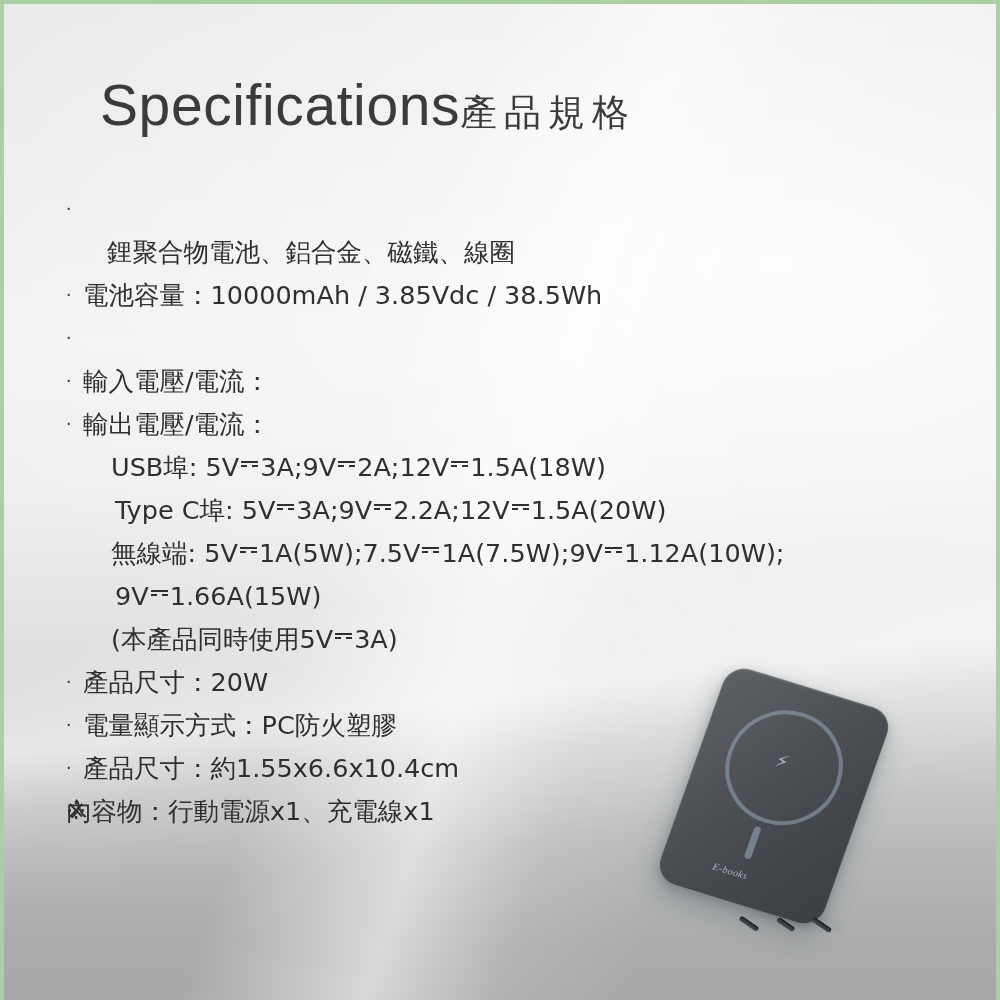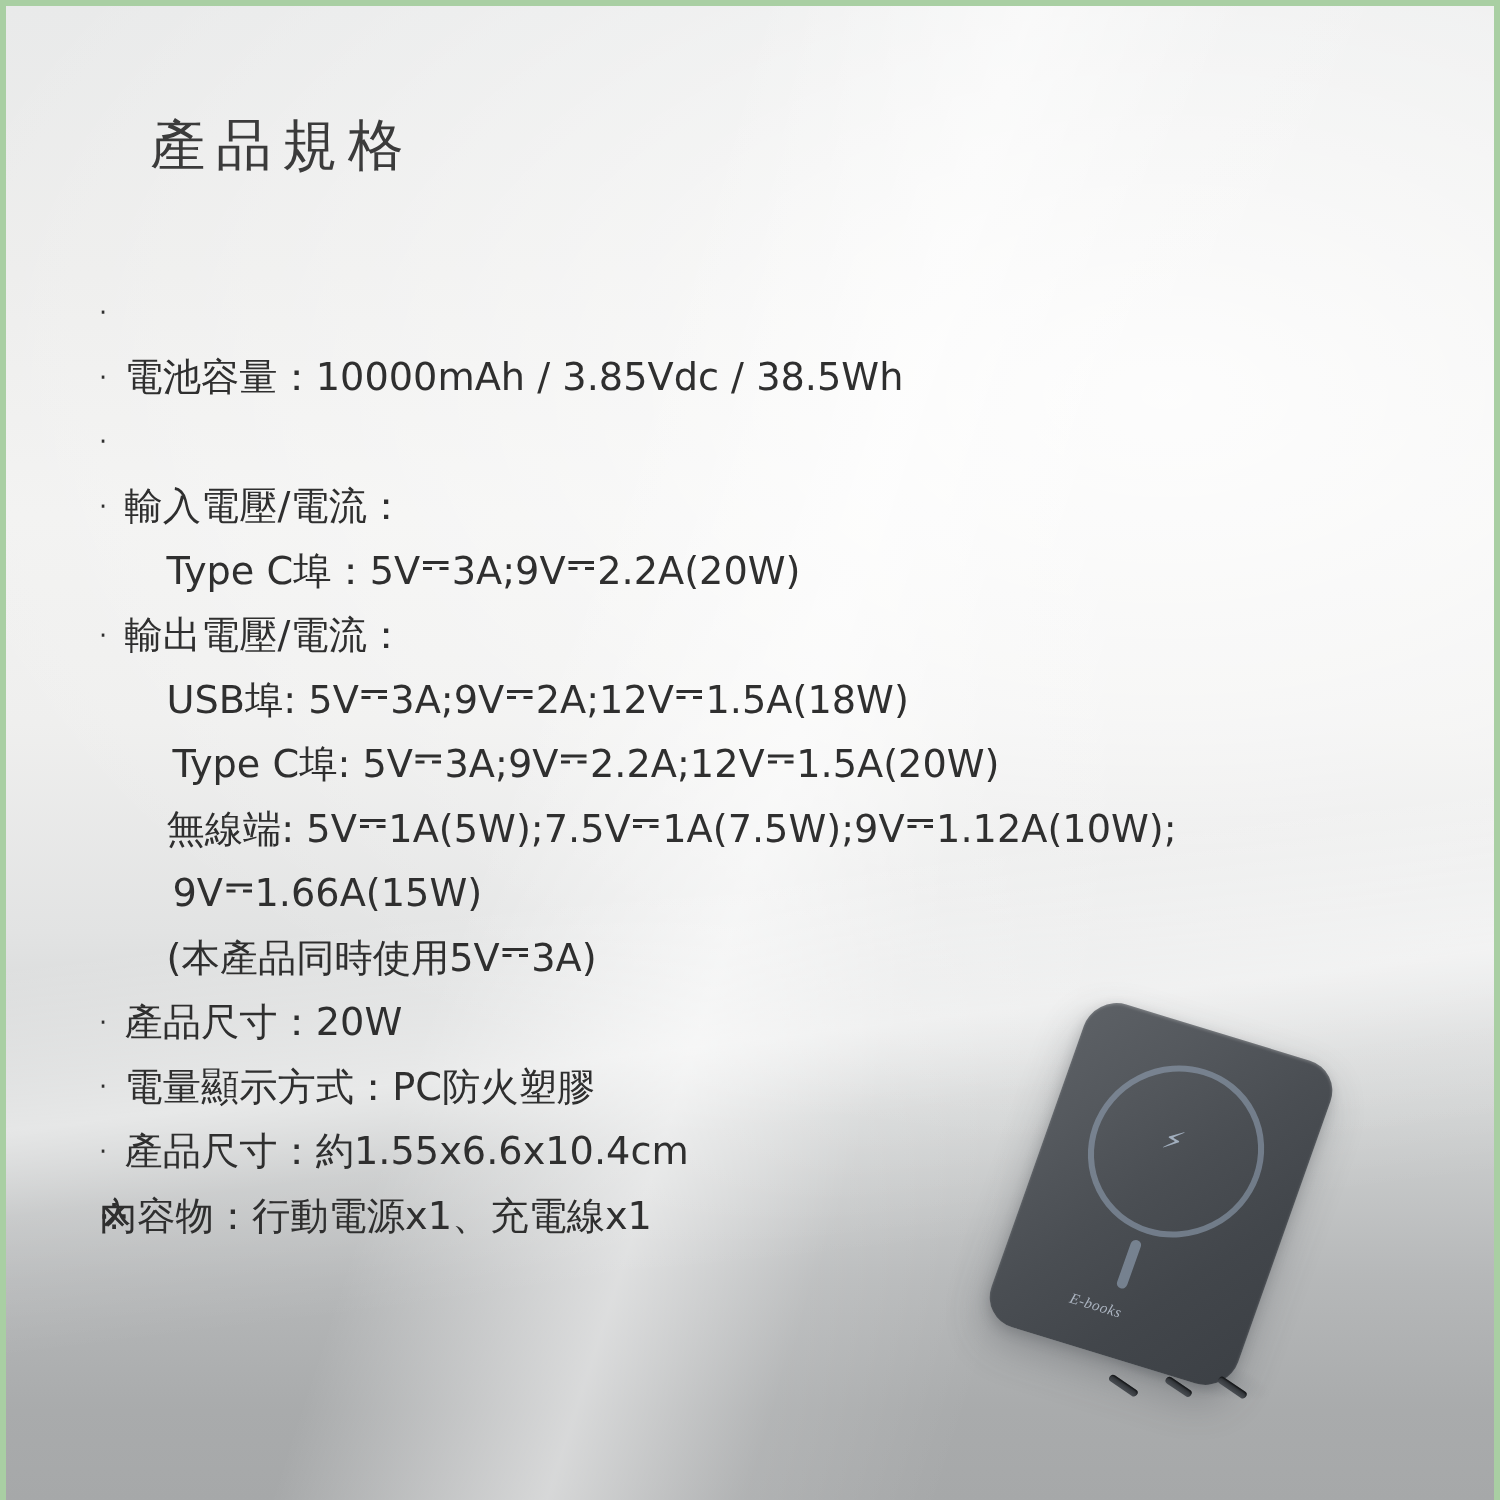--- a/index.html
+++ b/index.html
@@ -265,41 +265,42 @@
   }
 </style>
 </head>
 <body>
 
 <div id="page">
 
   <div id="sheen-lower"></div>
 
   <div id="heading">
+    <span class="en">Specifications</span>
     <span class="zh">產品規格</span>
   </div>
 
   <div id="spec-list">
       <div class="spec-line lvl-0">
         <span class="bullet">·</span>
       </div>
+      <div class="spec-line lvl-1 nomark">
+        <span class="bullet">·</span>
+        <span class="txt">鋰聚合物電池、鋁合金、磁鐵、線圈</span>
+      </div>
       <div class="spec-line lvl-0">
         <span class="bullet">·</span>
         <span class="txt">電池容量：10000mAh / 3.85Vdc / 38.5Wh</span>
       </div>
       <div class="spec-line lvl-0">
         <span class="bullet">·</span>
       </div>
       <div class="spec-line lvl-0">
         <span class="bullet">·</span>
         <span class="txt">輸入電壓/電流：</span>
-      </div>
-      <div class="spec-line lvl-2 nomark">
-        <span class="bullet">·</span>
-        <span class="txt">Type C埠：5V<span class="dc"></span>3A;9V<span class="dc"></span>2.2A(20W)</span>
       </div>
       <div class="spec-line lvl-0">
         <span class="bullet">·</span>
         <span class="txt">輸出電壓/電流：</span>
       </div>
       <div class="spec-line lvl-2 nomark">
         <span class="bullet">·</span>
         <span class="txt">USB埠: 5V<span class="dc"></span>3A;9V<span class="dc"></span>2A;12V<span class="dc"></span>1.5A(18W)</span>
       </div>
       <div class="spec-line lvl-3 nomark">

